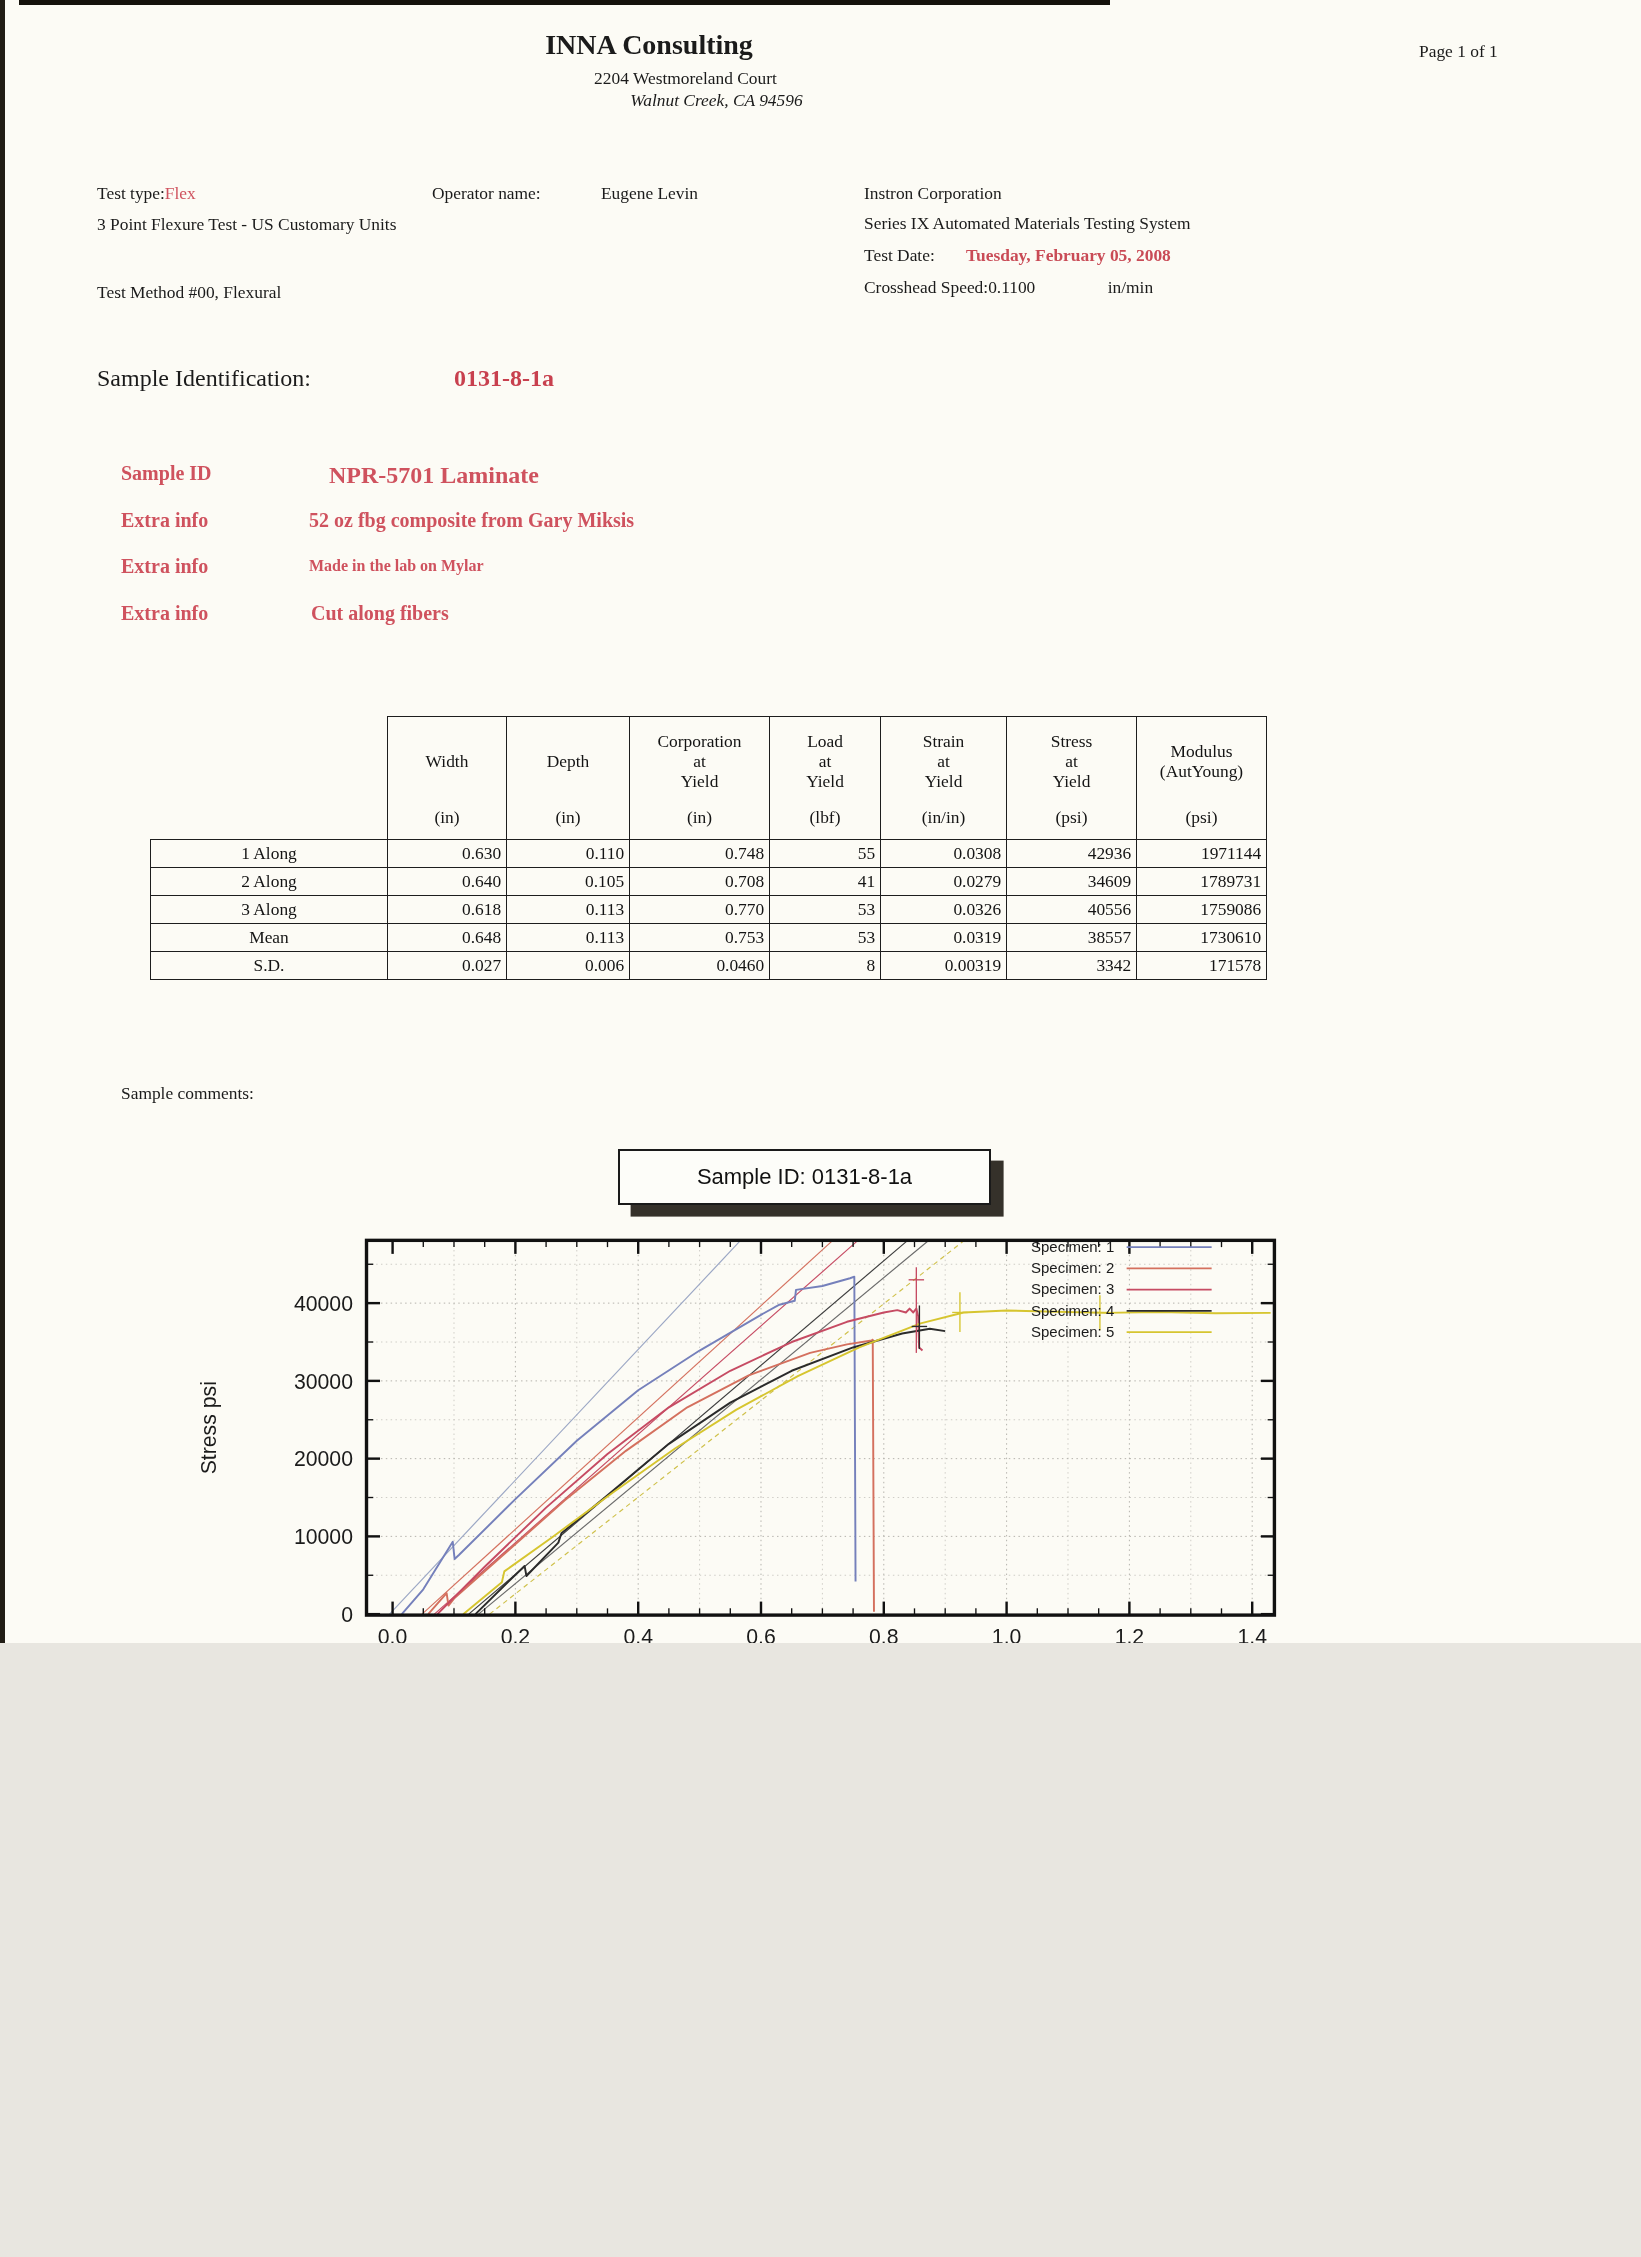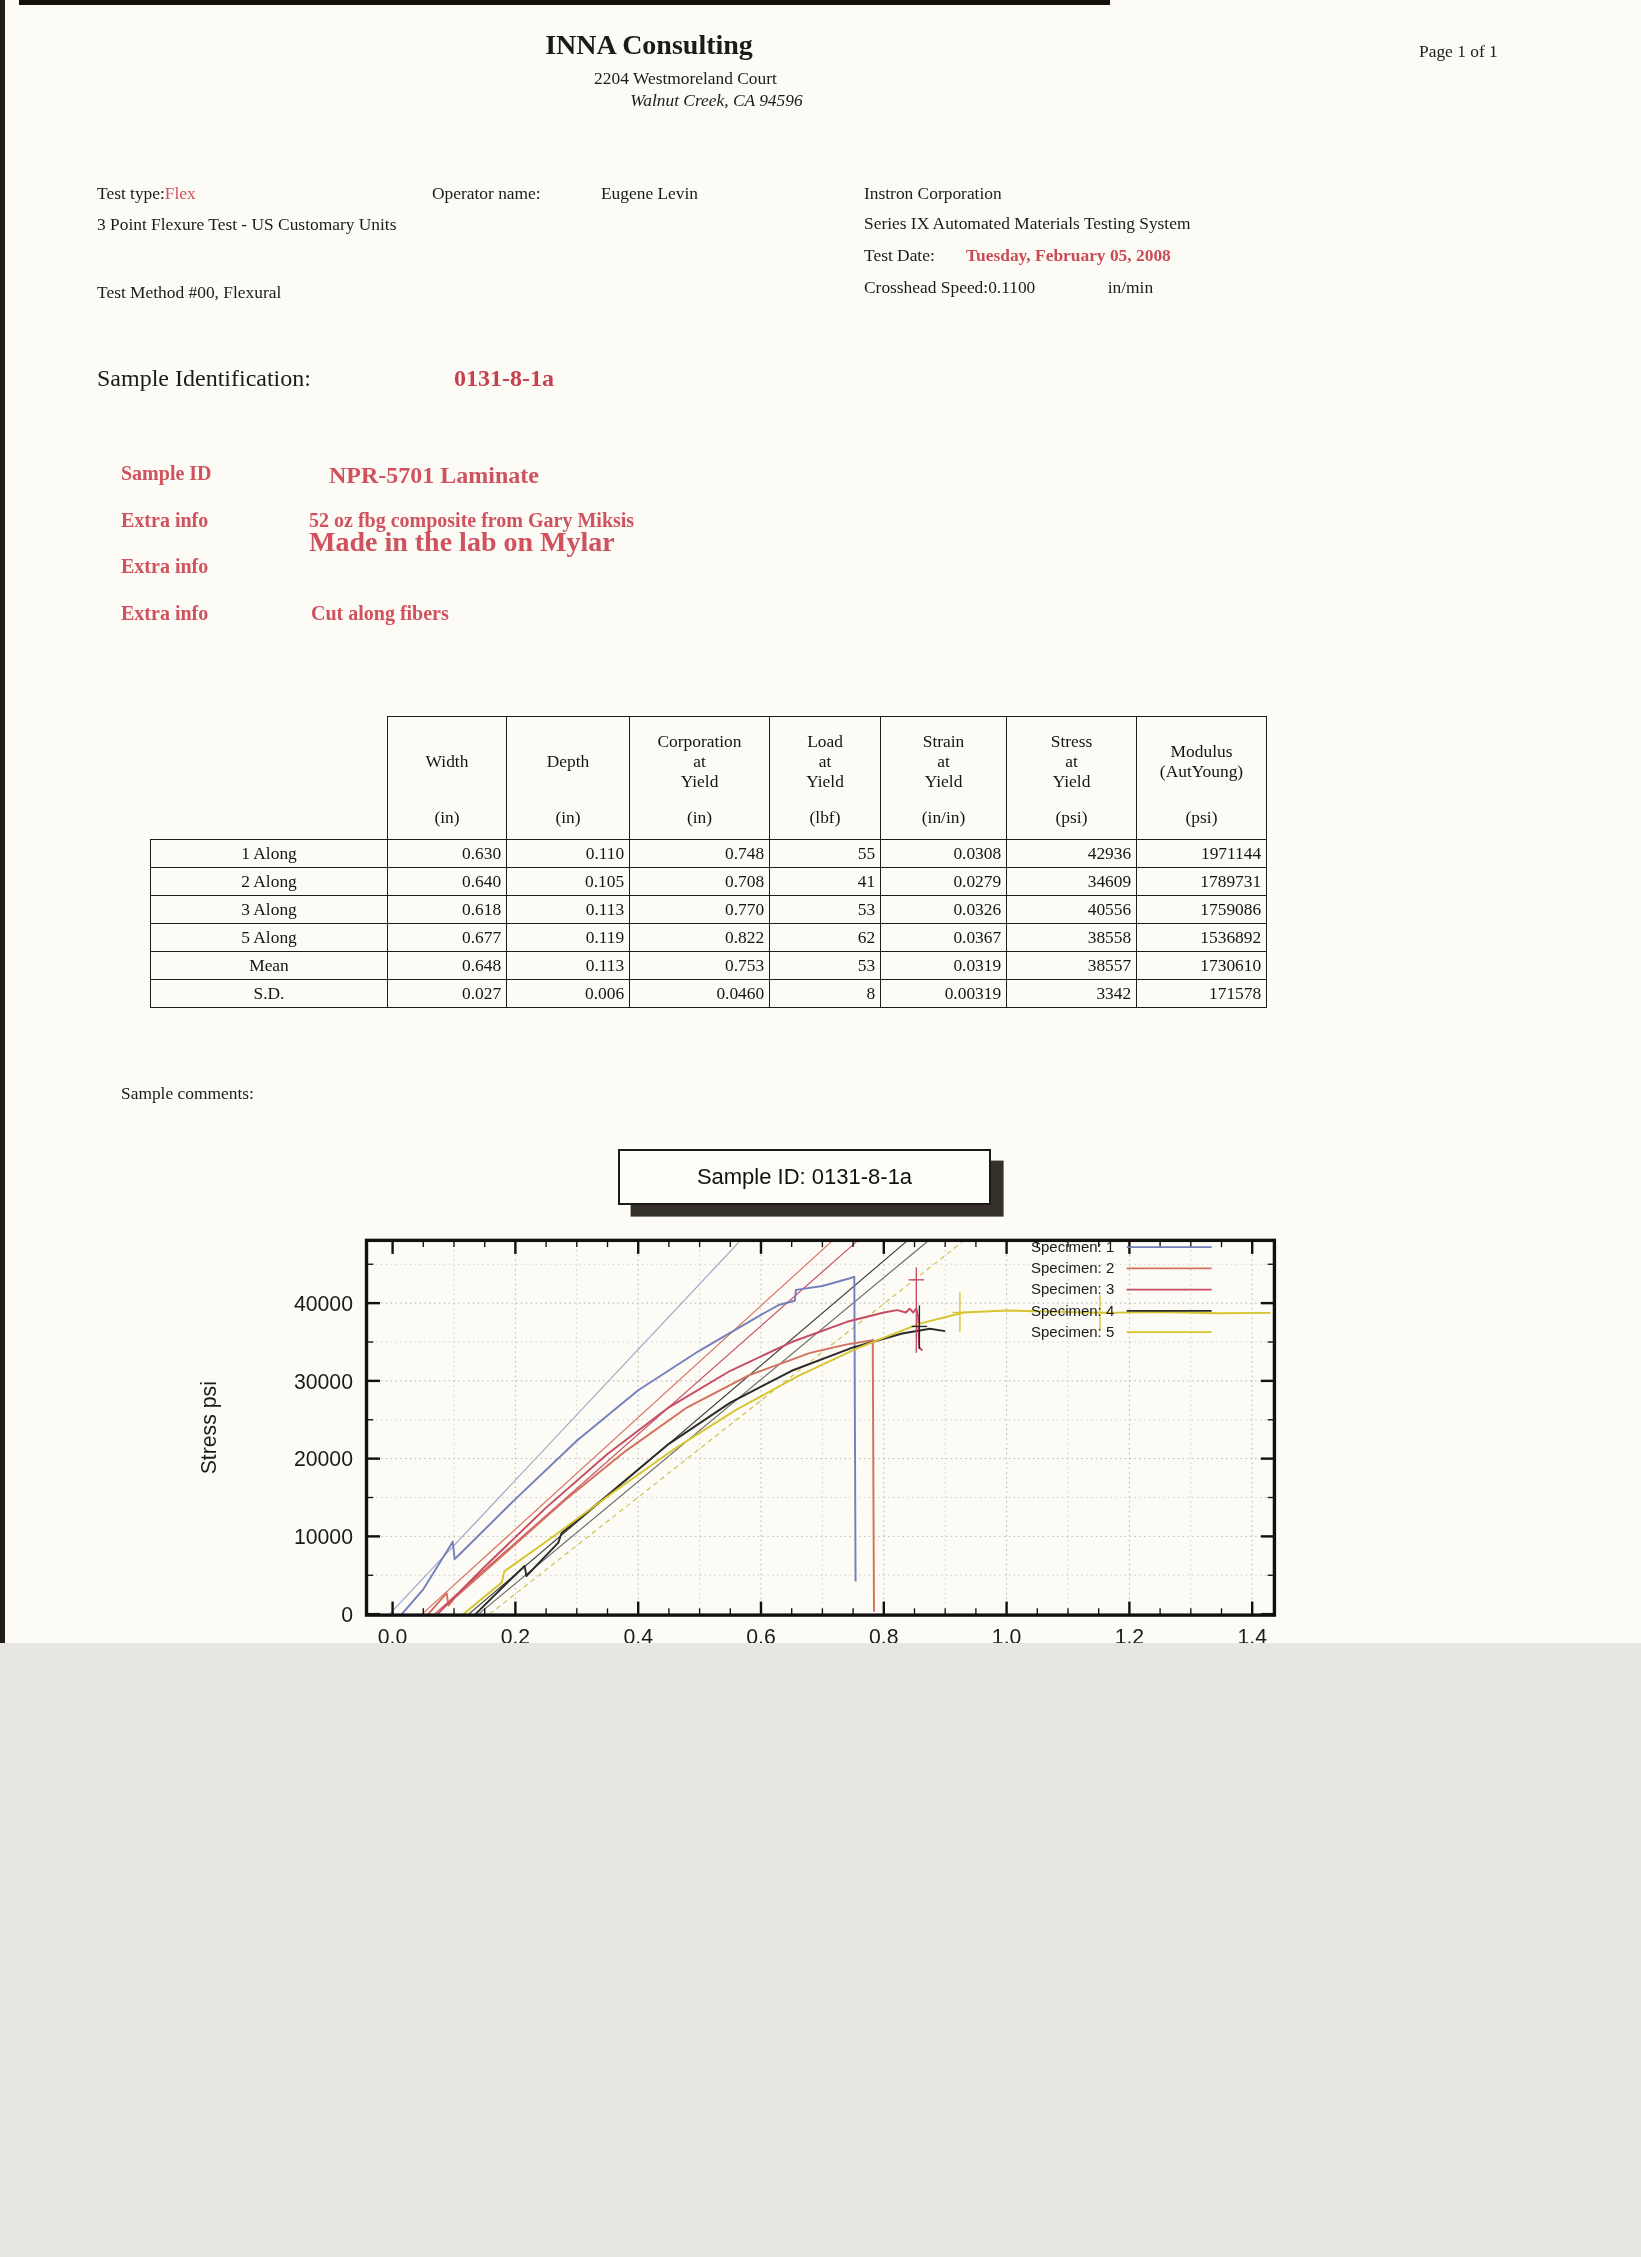--- a/index.html
+++ b/index.html
@@ -69,21 +69,21 @@
   </div>
 
   <div class="abs" style="left:97px;top:365px;font-size:24px;">Sample Identification:</div>
   <div class="abs boldred" style="left:454px;top:365px;font-size:24px;color:#c8404e;">0131-8-1a</div>
 
   <div class="abs boldred" style="left:121px;top:462px;font-size:20px;">Sample ID</div>
   <div class="abs boldred" style="left:321px;top:462px;font-size:24px;margin-left:8px;">NPR-5701 Laminate</div>
   <div class="abs boldred" style="left:121px;top:509px;font-size:20px;">Extra info</div>
   <div class="abs boldred" style="left:309px;top:509px;font-size:20px;">52 oz fbg composite from Gary Miksis</div>
   <div class="abs boldred" style="left:121px;top:555px;font-size:20px;">Extra info</div>
-  <div class="abs boldred" style="left:309px;top:526px;font-size:28px;">Made in the lab on Mylar</div>
+  <div class="abs boldred" style="left:309px;top:557px;font-size:16px;">Made in the lab on Mylar</div>
   <div class="abs boldred" style="left:121px;top:602px;font-size:20px;">Extra info</div>
   <div class="abs boldred" style="left:311px;top:602px;font-size:20px;">Cut along fibers</div>
 
   <div class="abs" style="left:150px;top:716px;">
     <table class="results">
       <colgroup id="rt-cols">
           <col style="width: 237px;">
           <col style="width: 119px;">
           <col style="width: 123px;">
           <col style="width: 140px;">
@@ -171,30 +171,20 @@
           </tr>
           <tr>
             <td class="rowlabel">3 Along</td>
             <td class="val">0.618</td>
             <td class="val">0.113</td>
             <td class="val">0.770</td>
             <td class="val">53</td>
             <td class="val">0.0326</td>
             <td class="val">40556</td>
             <td class="val">1759086</td>
-          </tr>
-          <tr>
-            <td class="rowlabel">5 Along</td>
-            <td class="val">0.677</td>
-            <td class="val">0.119</td>
-            <td class="val">0.822</td>
-            <td class="val">62</td>
-            <td class="val">0.0367</td>
-            <td class="val">38558</td>
-            <td class="val">1536892</td>
           </tr>
           <tr>
             <td class="rowlabel">Mean</td>
             <td class="val">0.648</td>
             <td class="val">0.113</td>
             <td class="val">0.753</td>
             <td class="val">53</td>
             <td class="val">0.0319</td>
             <td class="val">38557</td>
             <td class="val">1730610</td>

